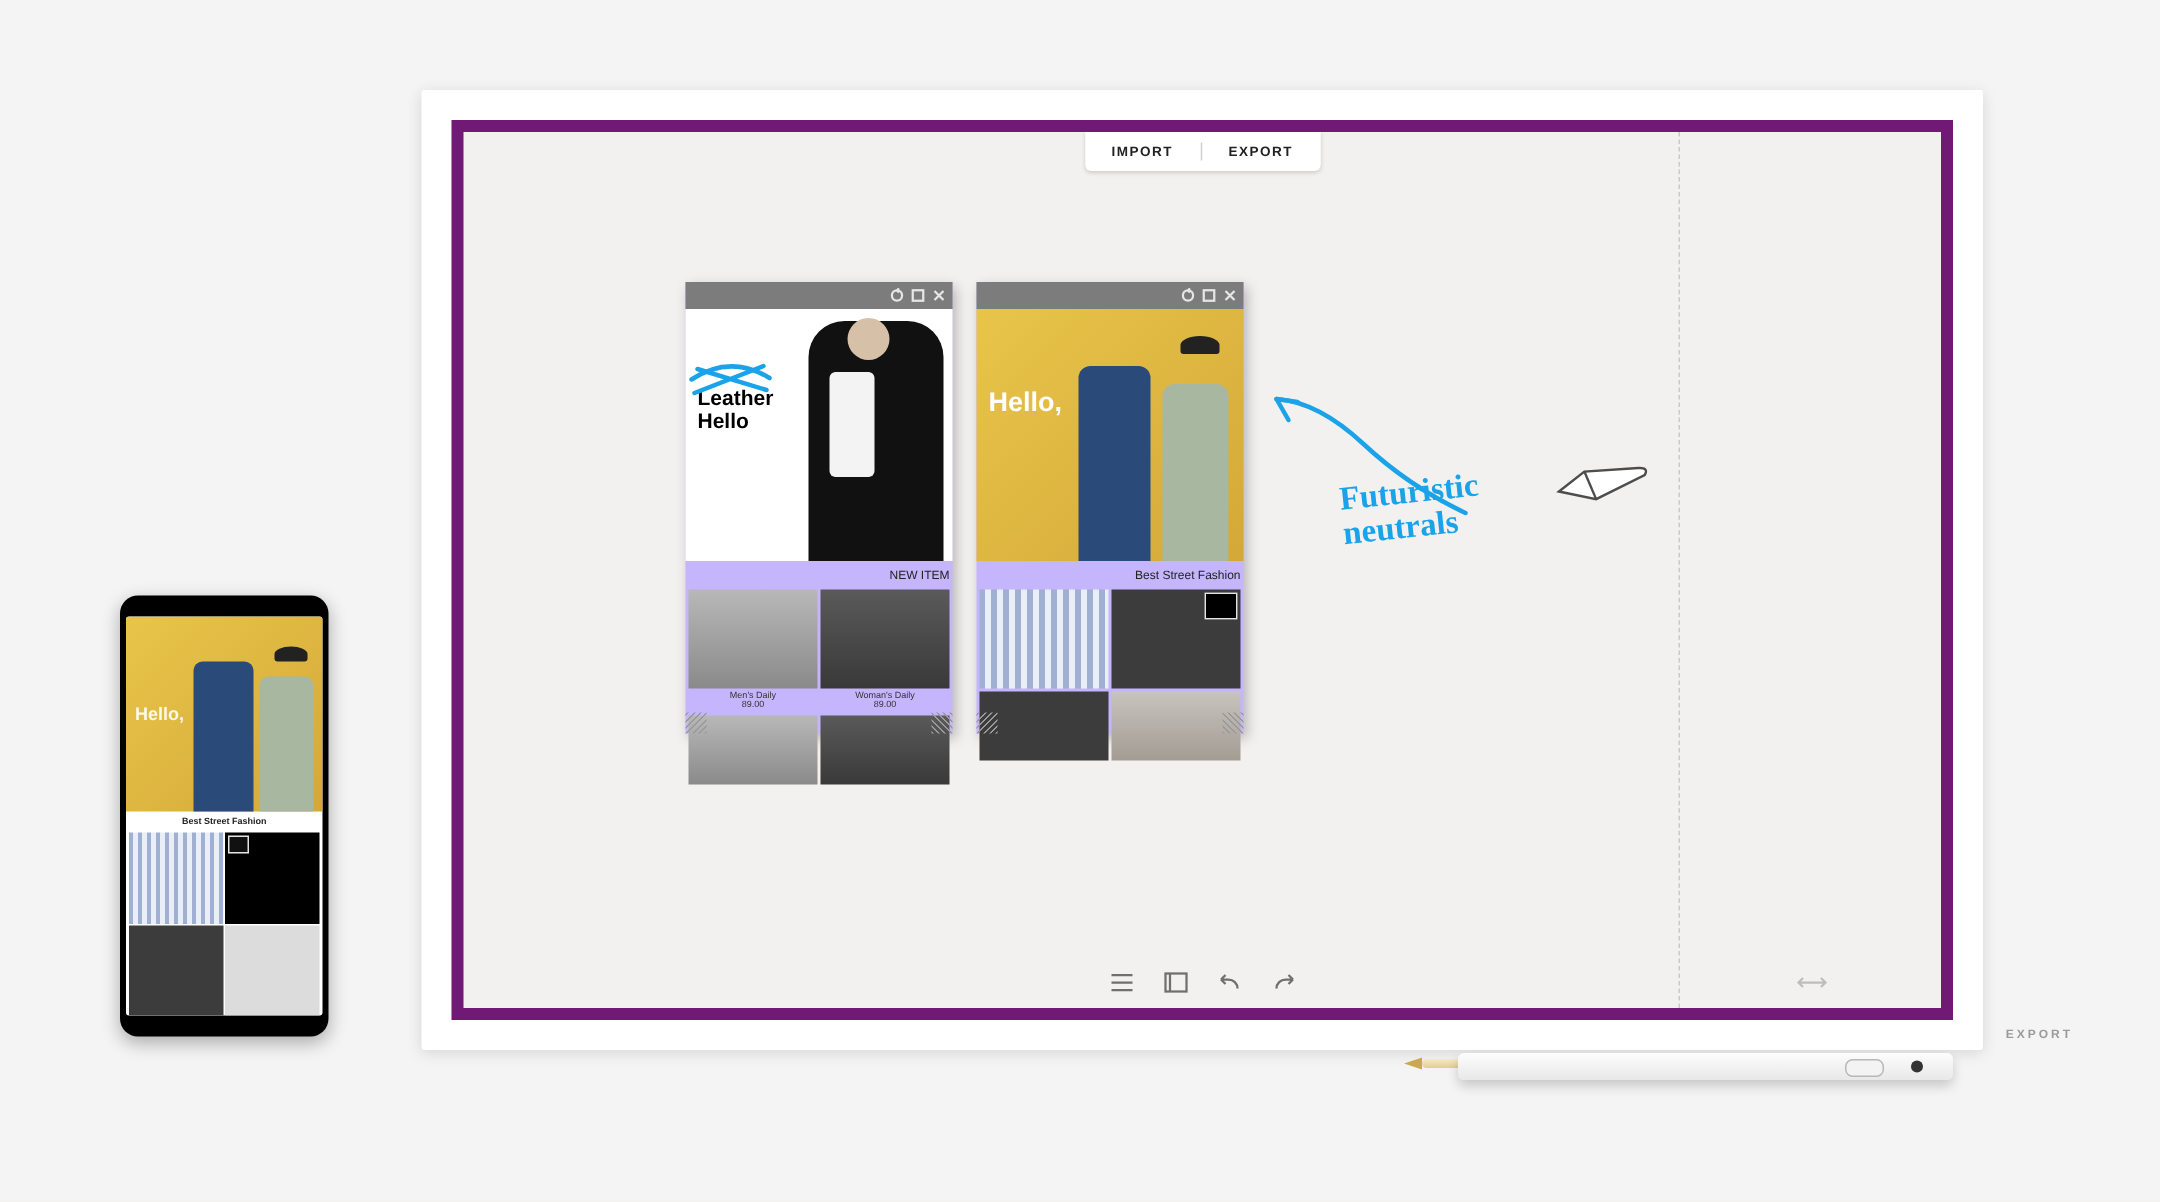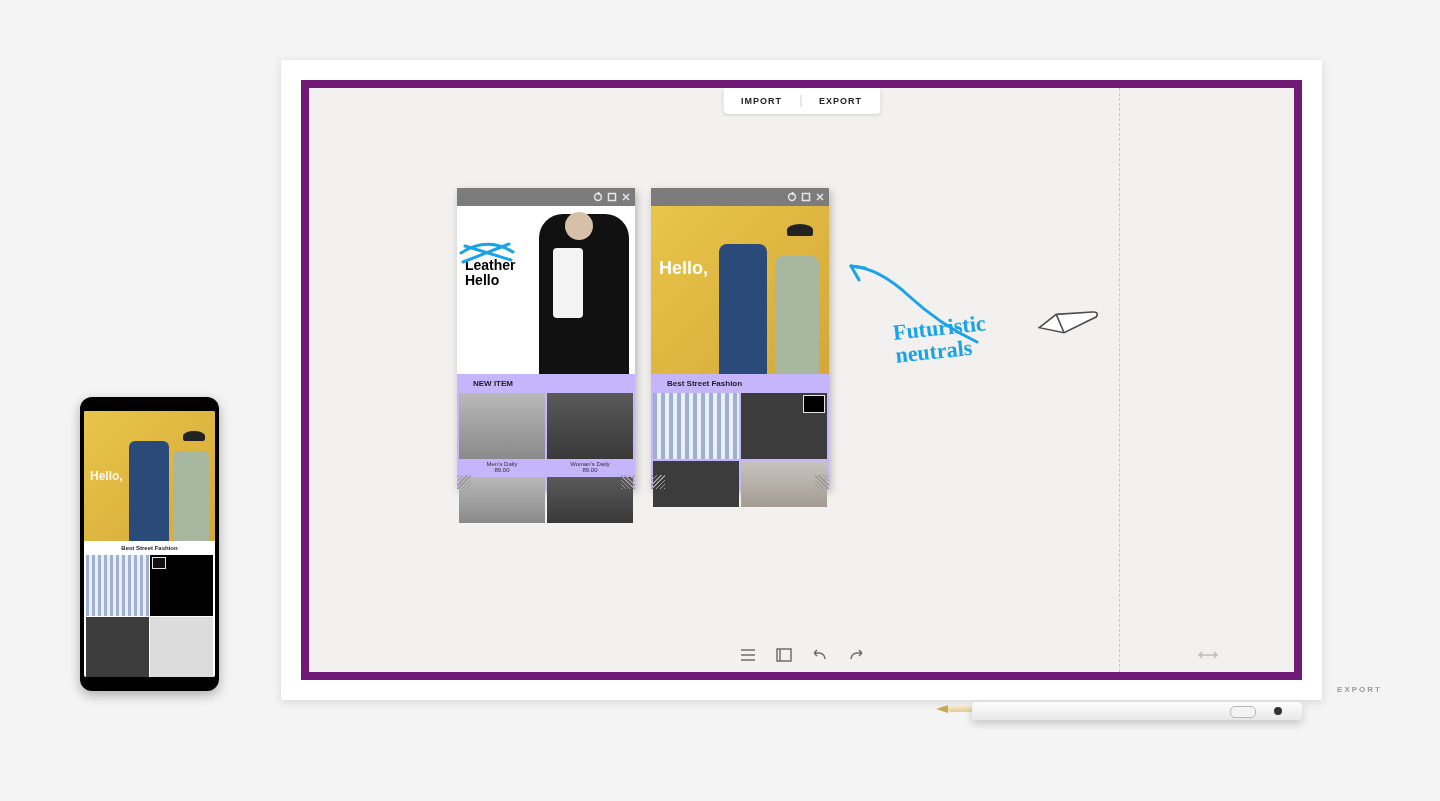--- a/index.html
+++ b/index.html
@@ -53,21 +53,21 @@
   .hero-title.b{color:#fff;font-size:18px}
   .hero-figure{position:absolute;right:6px;bottom:0}
   .fig-a{width:90px;height:160px;background:#111;border-radius:24px 24px 0 0}
   .fig-a::before{content:"";position:absolute;left:26px;top:-2px;width:28px;height:28px;border-radius:50%;background:#d6c0a8}
   .fig-a::after{content:"";position:absolute;left:14px;top:34px;width:30px;height:70px;background:#f3f3f3;border-radius:4px}
   .fig-b{width:110px;height:150px}
   .fig-b .p1{position:absolute;left:6px;bottom:0;width:48px;height:130px;background:#2a4a7a;border-radius:8px 8px 0 0}
   .fig-b .p2{position:absolute;right:4px;bottom:0;width:44px;height:118px;background:#a8b8a0;border-radius:8px 8px 0 0}
   .fig-b .hat{position:absolute;right:10px;top:0;width:26px;height:12px;background:#222;border-radius:50% 50% 2px 2px}
 
-  .card-section-title{font-size:8px;font-weight:700;text-align:left;padding:5px 16px;color:#222}
+  .card-section-title{font-size:8px;font-weight:400;text-align:right;padding:5px 2px;color:#222}
   .card-grid{display:grid;grid-template-columns:1fr 1fr;gap:2px;padding:0 2px}
   .cg{height:66px;background:#cfcfcf;position:relative}
   .cg.bw1{background:linear-gradient(#b8b8b8,#8a8a8a)}
   .cg.bw2{background:linear-gradient(#5a5a5a,#393939)}
   .cg.striped{background:repeating-linear-gradient(90deg,#9fb0d2 0 4px,#e9eef7 4px 8px)}
   .cg.dark{background:#3c3c3c}
   .cg.street{background:linear-gradient(#c7c3bd,#a39c93)}
   .cg.half{height:46px}
   .cg.pick::after{content:"";position:absolute;right:2px;top:2px;width:20px;height:16px;background:#000;border:1px solid #e4e4e4}
   .cg-caption{position:absolute;left:0;right:0;bottom:-14px;text-align:center;font-size:6px;line-height:1;color:#333}

